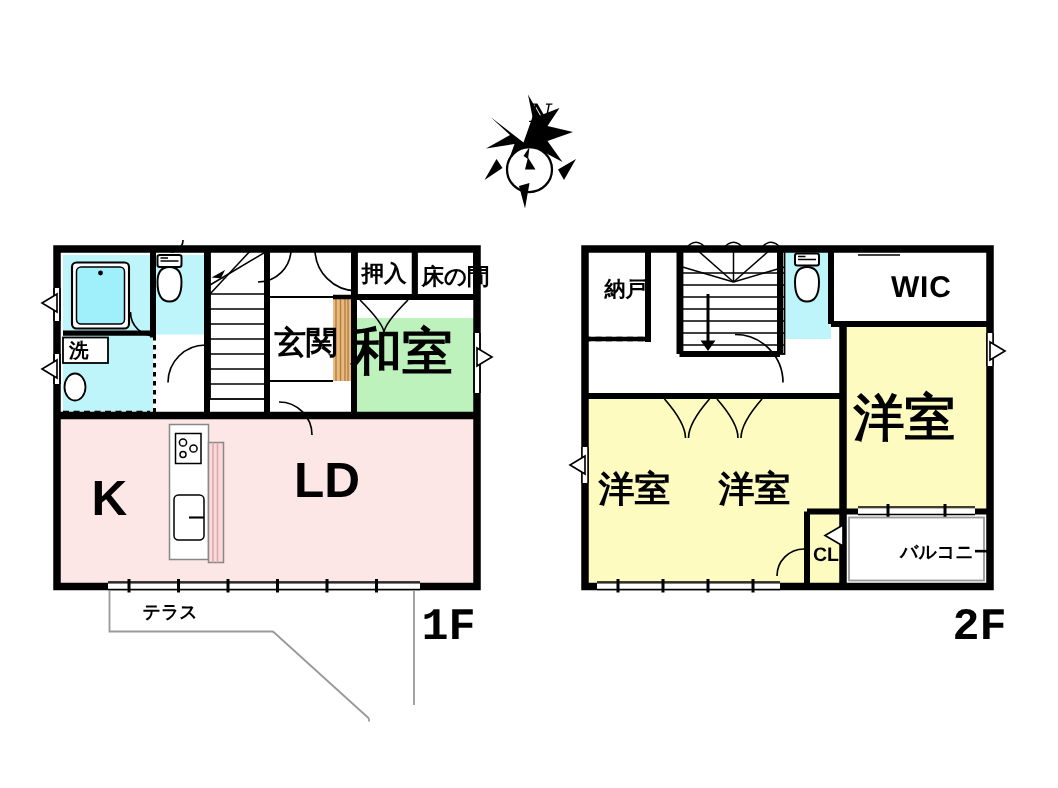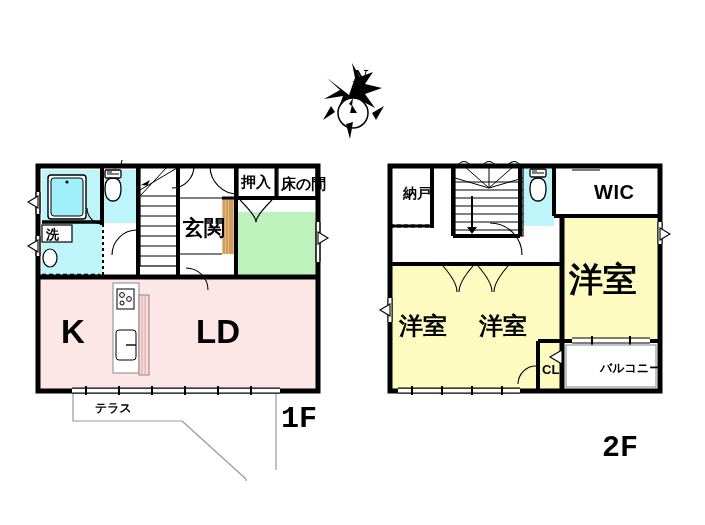--- a/index.html
+++ b/index.html
@@ -312,44 +312,45 @@
       </g>
 
       <rect x="566" y="345" width="90" height="42" fill="none" stroke="#999" stroke-width="1.2"></rect>
     </g>
   </svg>
 
   <div class="lbl jp small-room" style="left:46px;top:228px;">洗</div>
 
   <div class="lbl latin-big" style="left:61px;top:315px;">K</div>
 
-  <div class="lbl latin-big" style="left:196px;top:315px;">LD</div>
+  <div class="lbl latin-big" style="left:196px;top:303px;">LD</div>
 
   <div class="lbl jp mid-room" style="left:183px;top:218px;">玄関</div>
 
   <div class="lbl jp small-room" style="left:241px;top:175px;font-size:15px;">押入</div>
 
   <div class="lbl jp tiny-room" style="left:281px;top:177px;font-size:15px;">床の間</div>
 
+  <div class="lbl jp big-room" style="left:234px;top:218px;">和室</div>
 
   <div class="lbl jp" style="left:95px;top:402px;font-size:12px;font-weight:bold;">テラス</div>
 
   <div class="lbl floor-tag" style="left:281px;top:404px;">1F</div>
 
   <div class="lbl jp small-room" style="left:403px;top:186px;font-size:14px;">納戸</div>
 
   <div class="lbl wic" style="left:594px;top:182px;">WIC</div>
 
   <div class="lbl jp big-room" style="left:569px;top:262px;">洋室</div>
 
   <div class="lbl jp" style="left:399px;top:314px;font-size:24px;font-weight:bold;">洋室</div>
 
   <div class="lbl jp" style="left:479px;top:314px;font-size:24px;font-weight:bold;">洋室</div>
 
   <div class="lbl cl" style="left:542px;top:363px;">CL</div>
 
   <div class="lbl jp" style="left:576px;top:362px;font-size:12px;font-weight:bold;margin-left:24px;">バルコニー</div>
 
-  <div class="lbl floor-tag" style="left:602px;top:404px;margin-top:29px;">2F</div>
+  <div class="lbl floor-tag" style="left:635px;top:404px;">2F</div>
 
   <div class="lbl compass-n" style="left:353px;top:68px;">N</div>
 
 </div>
 
 </body></html>

